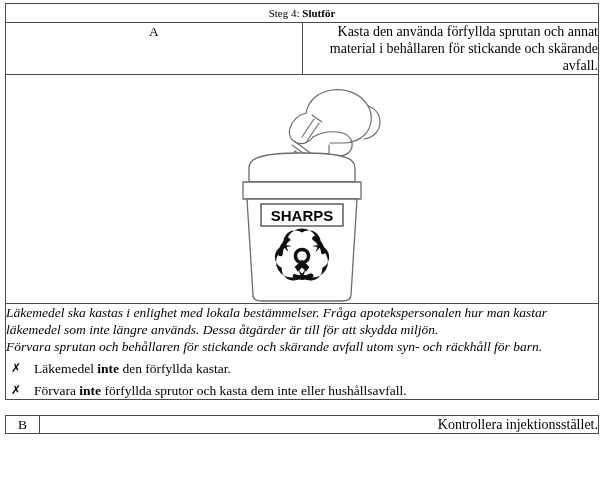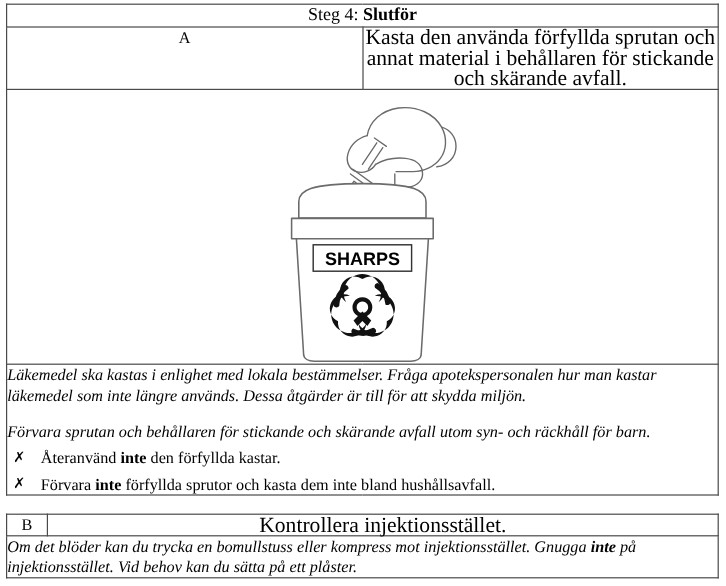--- a/index.html
+++ b/index.html
@@ -29,38 +29,38 @@
     table-layout: fixed;
   }
   .tbl td {
     border: 1px solid #4a4a4a;
     vertical-align: top;
     padding: 0;
   }
 
   .title-cell {
     text-align: center;
-    font-size: 15px;
+    font-size: 11px;
     line-height: 18px;
     padding: 2px 0 3px 0;
   }
   .title-cell .bold { font-weight: bold; }
 
   .letter-cell {
     width: 33px;
     text-align: center;
     font-size: 13.5px;
     line-height: 17px;
     padding: 3px 0 3px 0;
   }
   .instr-cell {
-    font-size: 18px;
+    font-size: 14px;
     line-height: 17px;
     padding: 3px 6px 4px 7px;
-    text-align: center;
+    text-align: right;
   }
   .body-cell {
     font-size: 13.5px;
     line-height: 17px;
     padding: 4px 6px 5px 7px;
   }
 
   
   .figure-cell {
     padding: 0;
@@ -80,21 +80,21 @@
   }
 
   
   .para {
     margin: 0;
     padding: 0;
     font-size: 13.5px;
     line-height: 17px;
     font-style: italic;
   }
-  .para.gap { margin-top: 13px; }
+  .para.gap { }
   .para .bold { font-weight: bold; }
 
   .bullet-row {
     display: flex;
     align-items: flex-start;
     margin-top: 5px;
   }
   .bullet-mark {
     width: 28px;
     flex: 0 0 28px;
@@ -232,41 +232,36 @@
       </tr>
 
       <tr>
         <td class="body-cell" colspan="2">
           <p class="para">Läkemedel ska kastas i enlighet med lokala bestämmelser. Fråga apotekspersonalen hur man kastar läkemedel som inte längre används. Dessa åtgärder är till för att skydda miljön.</p>
 
           <p class="para gap">Förvara sprutan och behållaren för stickande och skärande avfall utom syn- och räckhåll för barn.</p>
 
           <div class="bullet-row">
             <span class="bullet-mark">✗</span>
-            <span class="bullet-text"><span>Återanvänd </span><span class="bold">inte</span><span> den förfyllda kastar.</span></span>
+            <span class="bullet-text"><span>Läkemedel </span><span class="bold">inte</span><span> den förfyllda kastar.</span></span>
           </div>
 
           <div class="bullet-row">
             <span class="bullet-mark">✗</span>
-            <span class="bullet-text"><span>Förvara </span><span class="bold">inte</span><span> förfyllda sprutor och kasta dem inte bland hushållsavfall.</span></span>
+            <span class="bullet-text"><span>Förvara </span><span class="bold">inte</span><span> förfyllda sprutor och kasta dem inte eller hushållsavfall.</span></span>
           </div>
         </td>
       </tr>
     </tbody>
   </table>
 
   <div class="table-gap"></div>
 
   <table class="tbl">
     <tbody>
       <tr>
         <td class="letter-cell">B</td>
         <td class="instr-cell">Kontrollera injektionsstället.</td>
       </tr>
-      <tr>
-        <td class="body-cell" colspan="2">
-          <p class="para"><span>Om det blöder kan du trycka en bomullstuss eller kompress mot injektionsstället. Gnugga </span><span class="bold">inte</span><span> på injektionsstället. Vid behov kan du sätta på ett plåster.</span></p>
-        </td>
-      </tr>
     </tbody>
   </table>
 
 </div>
 
 </body></html>

